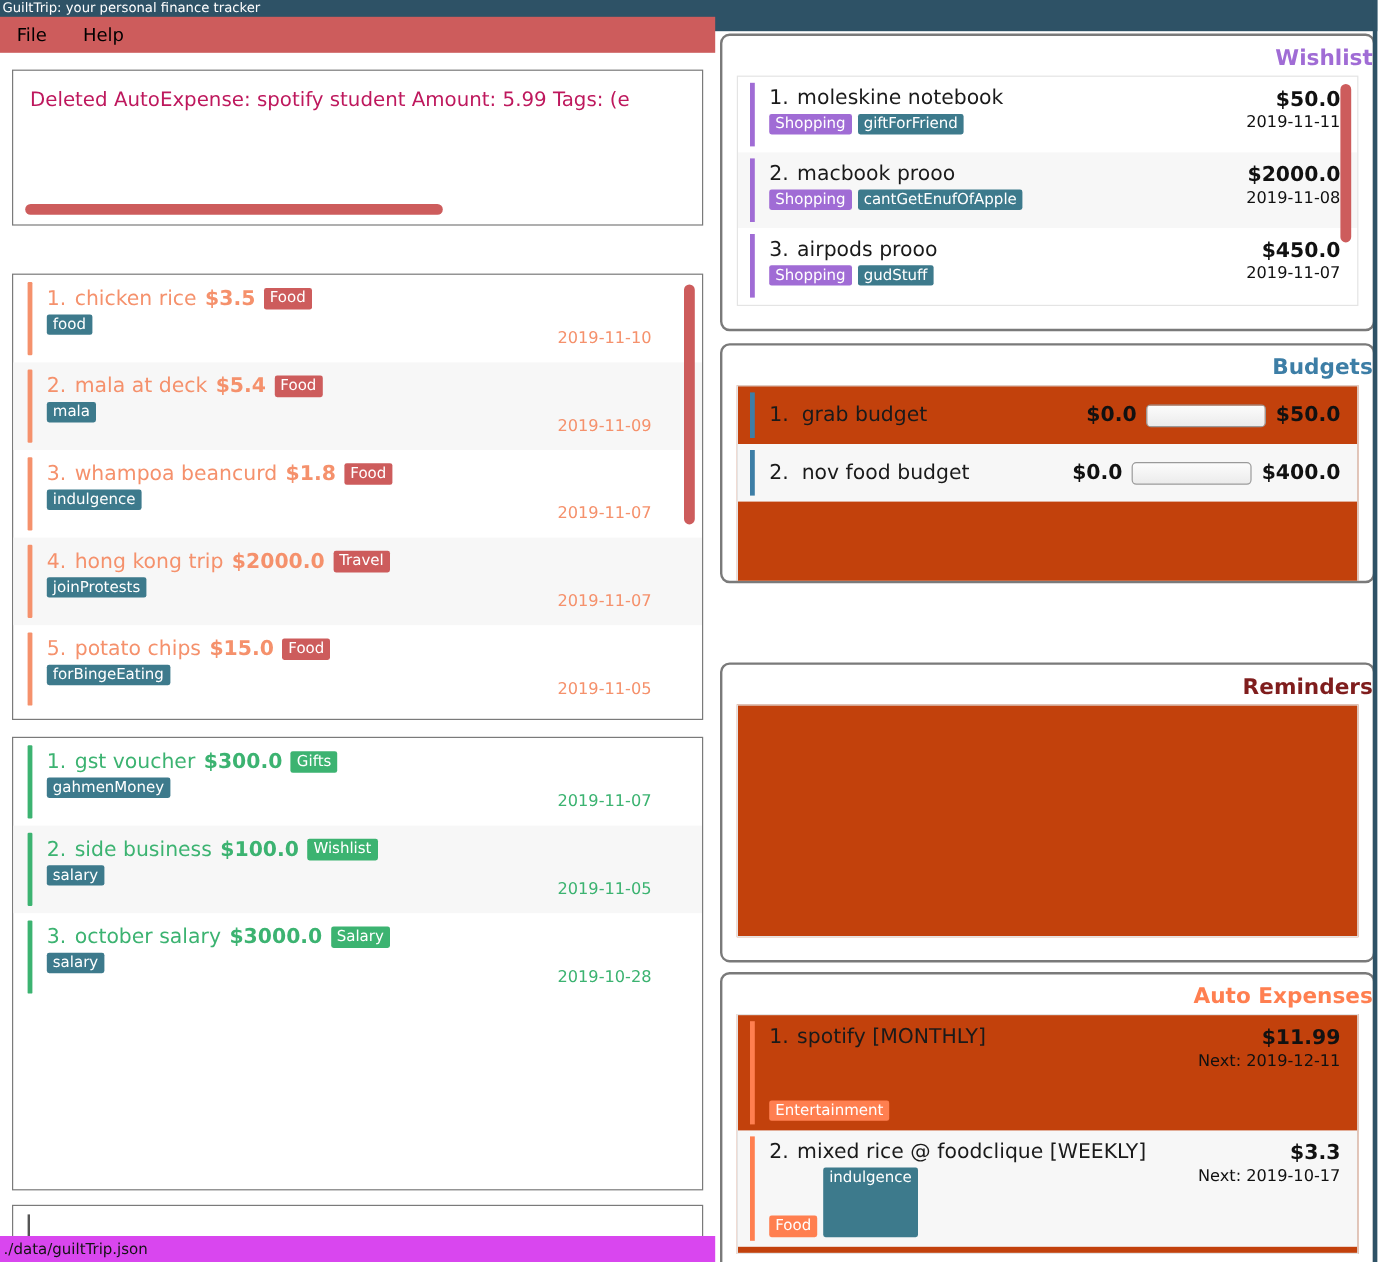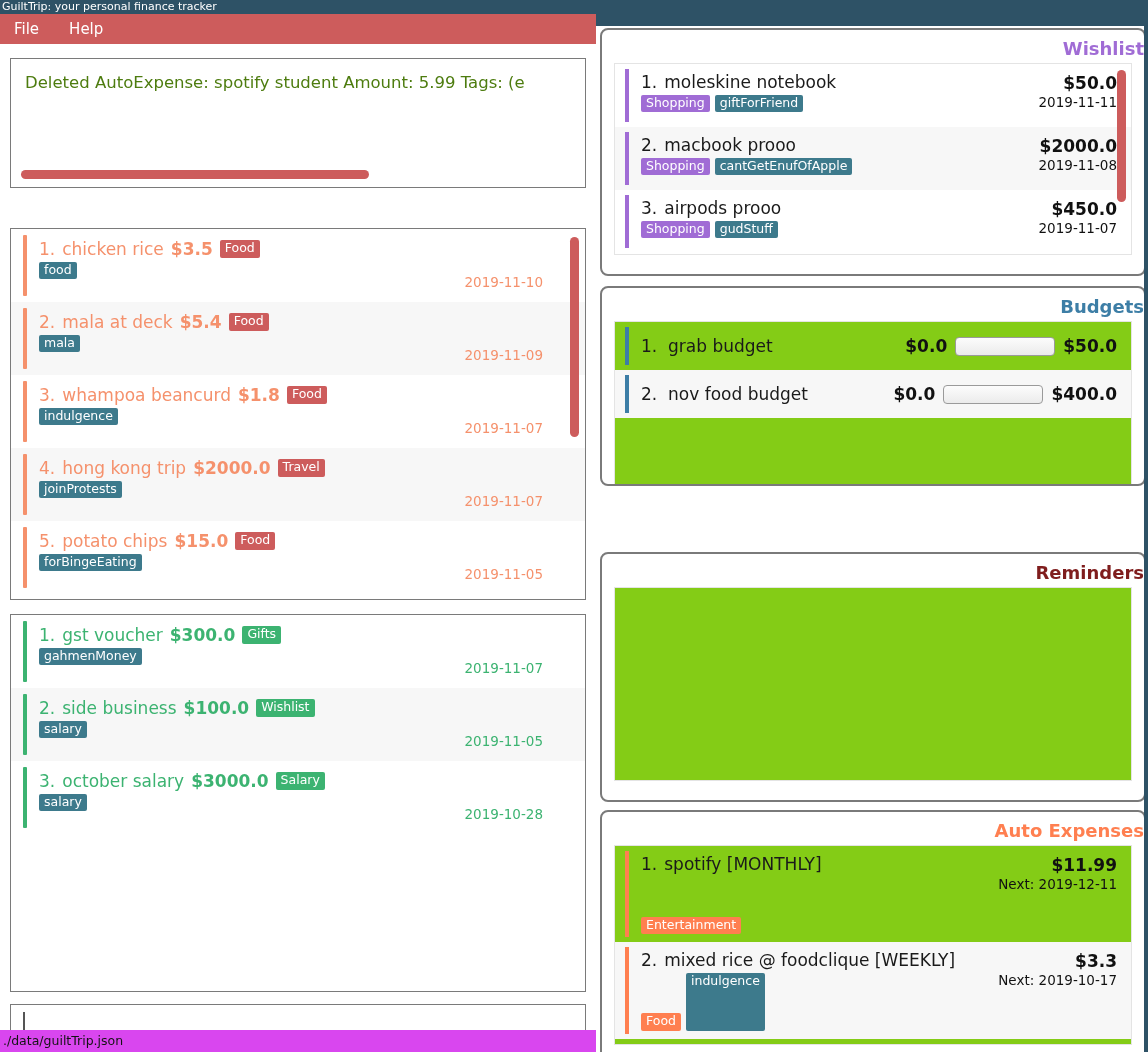--- a/index.html
+++ b/index.html
@@ -21,30 +21,30 @@
 
   
   .left-col {
     position: absolute; left: 0; top: 14px; width: 596px; height: 1038px;
   }
   .menubar {
     height: 30px; background: #cd5c5c;
     display: flex; align-items: center; padding-left: 14px; gap: 30px;
   }
   .menubar .menu-item {
-    font-size: 15px; color: #ffffff; line-height: 30px; cursor: default;
+    font-size: 15px; color: #000000; line-height: 30px; cursor: default;
   }
 
   .log-box {
     position: absolute; left: 10px; top: 44px; width: 576px; height: 130px;
     background: #ffffff; border: 1px solid #7a7a7a;
     padding: 14px 0 0 14px; overflow: hidden;
   }
   .log-text {
-    font-size: 16.5px; color: #4d7c0f; white-space: nowrap;
+    font-size: 16.5px; color: #be185d; white-space: nowrap;
   }
   .log-hscroll {
     position: absolute; left: 10px; bottom: 8px; width: 348px; height: 9px;
     background: #cd5c5c; border-radius: 5px;
   }
 
   
   .list-card {
     position: absolute; background: #ffffff; border: 1px solid #7a7a7a;
     overflow: hidden;
@@ -121,21 +121,21 @@
     background: #ffffff; border: 2px solid #7a7a7a; border-radius: 8px;
     overflow: hidden;
   }
   .panel-title {
     font-size: 18px; font-weight: bold; padding: 8px 0 4px 14px; text-align: right;
   }
   .panel-body {
     position: relative; margin: 0 12px 12px 12px;
     background: #ffffff; border: 1px solid #e4e4e4; overflow: hidden;
   }
-  .panel-body.grey { background: #84cc16; }
+  .panel-body.grey { background: #c2410c; }
 
   .p-wishlist  { top: 14px;  height: 248px; }
   .p-wishlist .panel-title { color: #a06cd5; }
   .p-budgets   { top: 272px; height: 200px; }
   .p-budgets .panel-title  { color: #3d7ea6; }
   .p-reminders { top: 538px; height: 250px; }
   .p-reminders .panel-title{ color: #7f1d1d; }
   .p-autoexp   { top: 796px; height: 256px; }
   .p-autoexp .panel-title  { color: #ff7f50; }
 

